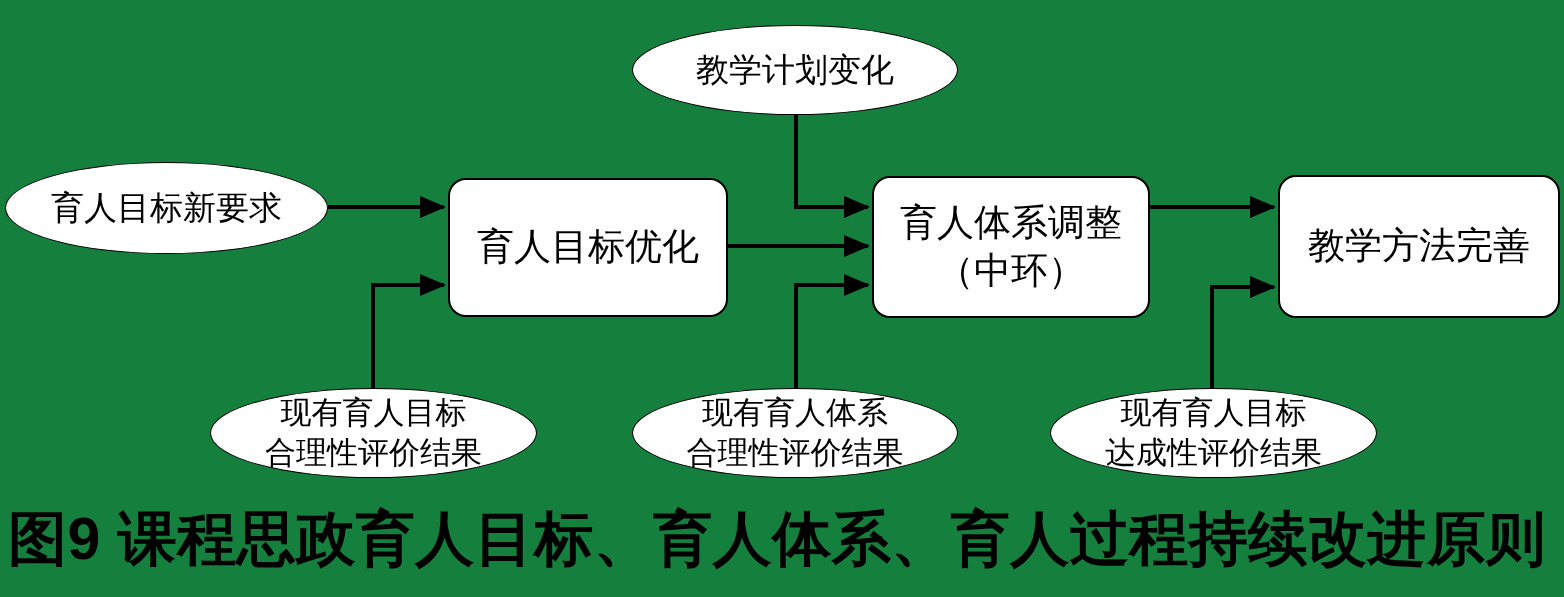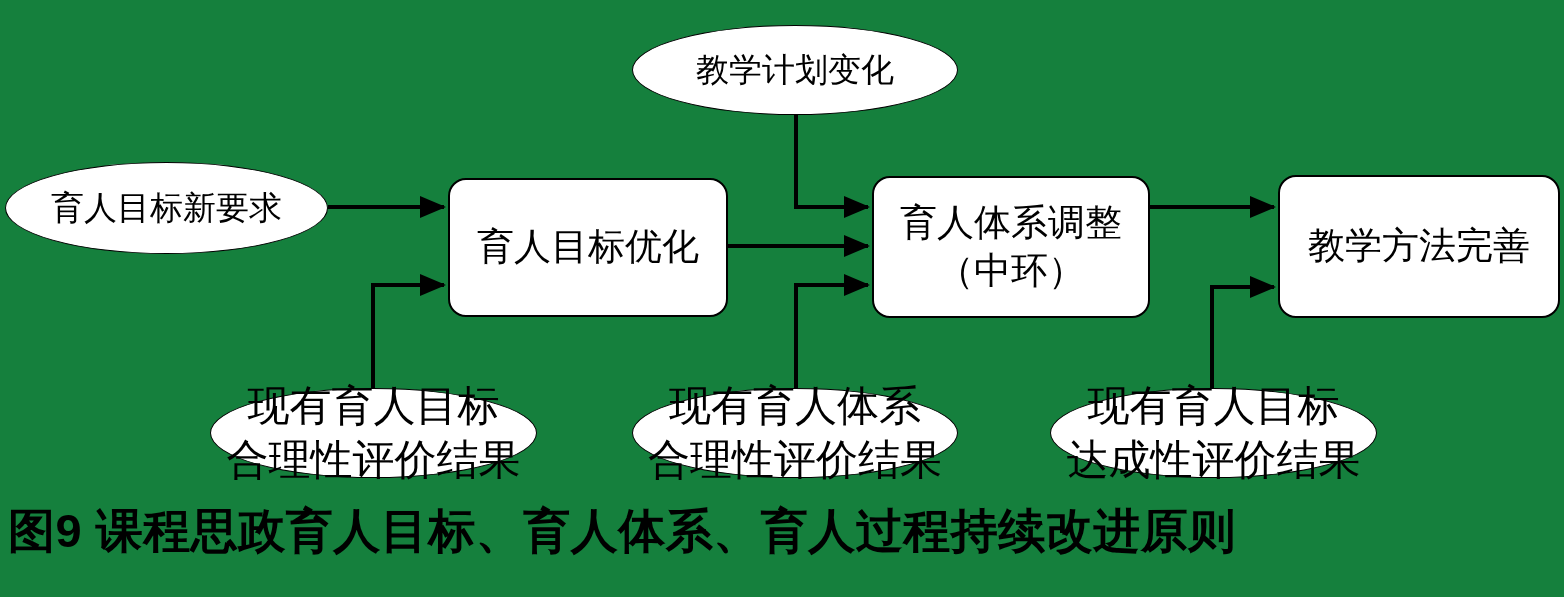--- a/index.html
+++ b/index.html
@@ -35,42 +35,42 @@
     flex-direction: column;
     align-items: center;
     justify-content: center;
     text-align: center;
     background: #ffffff;
     line-height: 1.28;
   }
   .ellipse {
     border: 1.5px solid #000000;
     border-radius: 50%;
-    font-size: 42px;
+    font-size: 31px;
   }
   .rbox {
     border: 2px solid #000000;
     border-radius: 18px;
     font-size: 37px;
     line-height: 1.3;
   }
   #node-plan-change        { left: 632px;  top: 25px;  width: 326px; height: 90px;  font-size: 33px; }
   #node-new-requirements   { left: 5px;    top: 162px; width: 323px; height: 92px;  font-size: 33px; }
   #node-goal-optimization  { left: 448px;  top: 178px; width: 280px; height: 139px; }
   #node-system-adjustment  { left: 872px;  top: 176px; width: 278px; height: 142px; }
   #node-method-improvement { left: 1278px; top: 175px; width: 282px; height: 143px; }
   #node-goal-rationality   { left: 210px;  top: 388px; width: 327px; height: 90px; }
   #node-system-rationality { left: 632px;  top: 388px; width: 326px; height: 90px; }
   #node-goal-achievement   { left: 1050px; top: 388px; width: 327px; height: 90px; }
   .caption {
     position: absolute;
     left: 8px;
     top: 500px;
     width: 1556px;
-    font-size: 47px;
+    font-size: 59px;
     font-weight: 700;
     white-space: nowrap;
     letter-spacing: 0.5px;
   }
 </style>
 </head>
 <body>
 
 <div class="stage">
 

